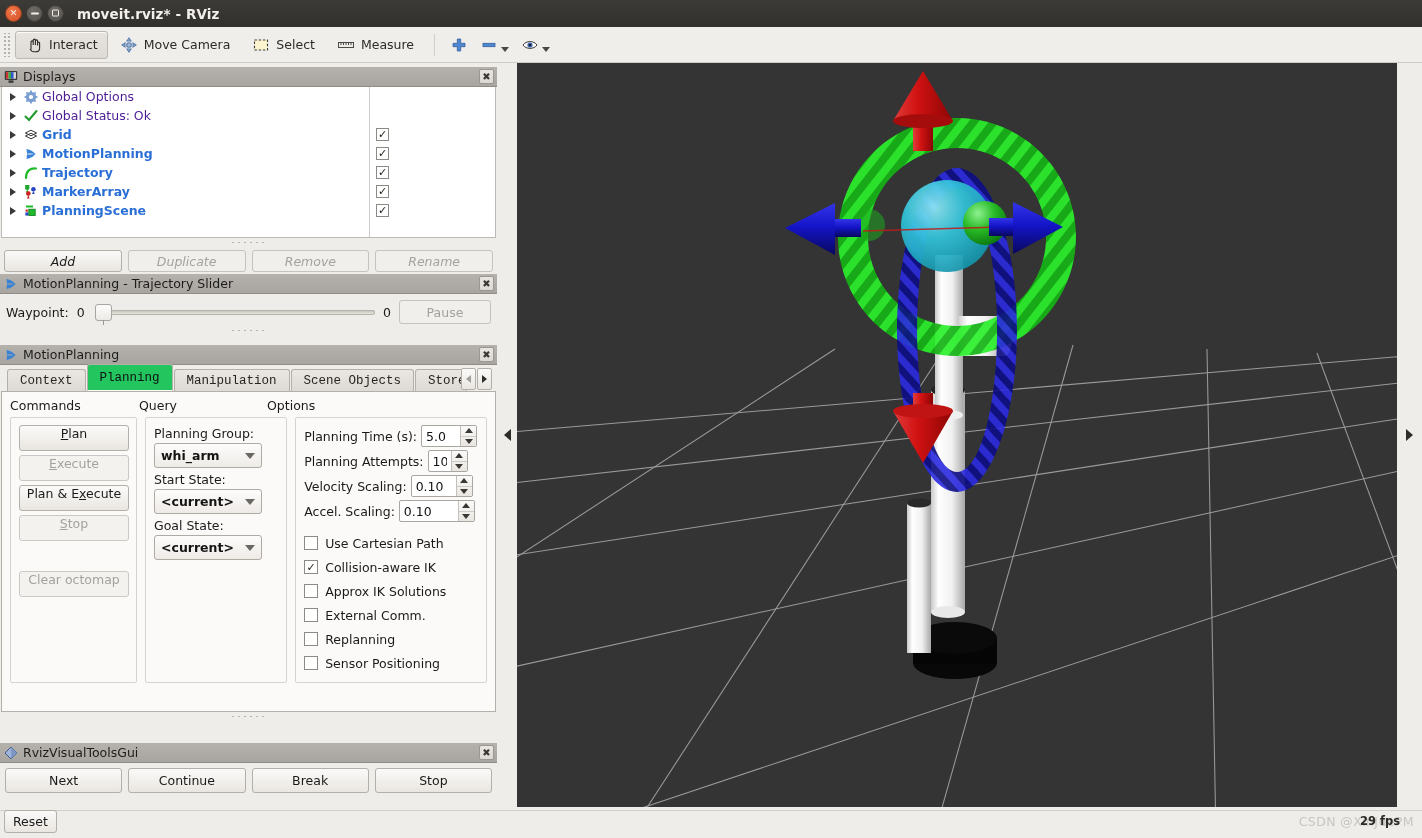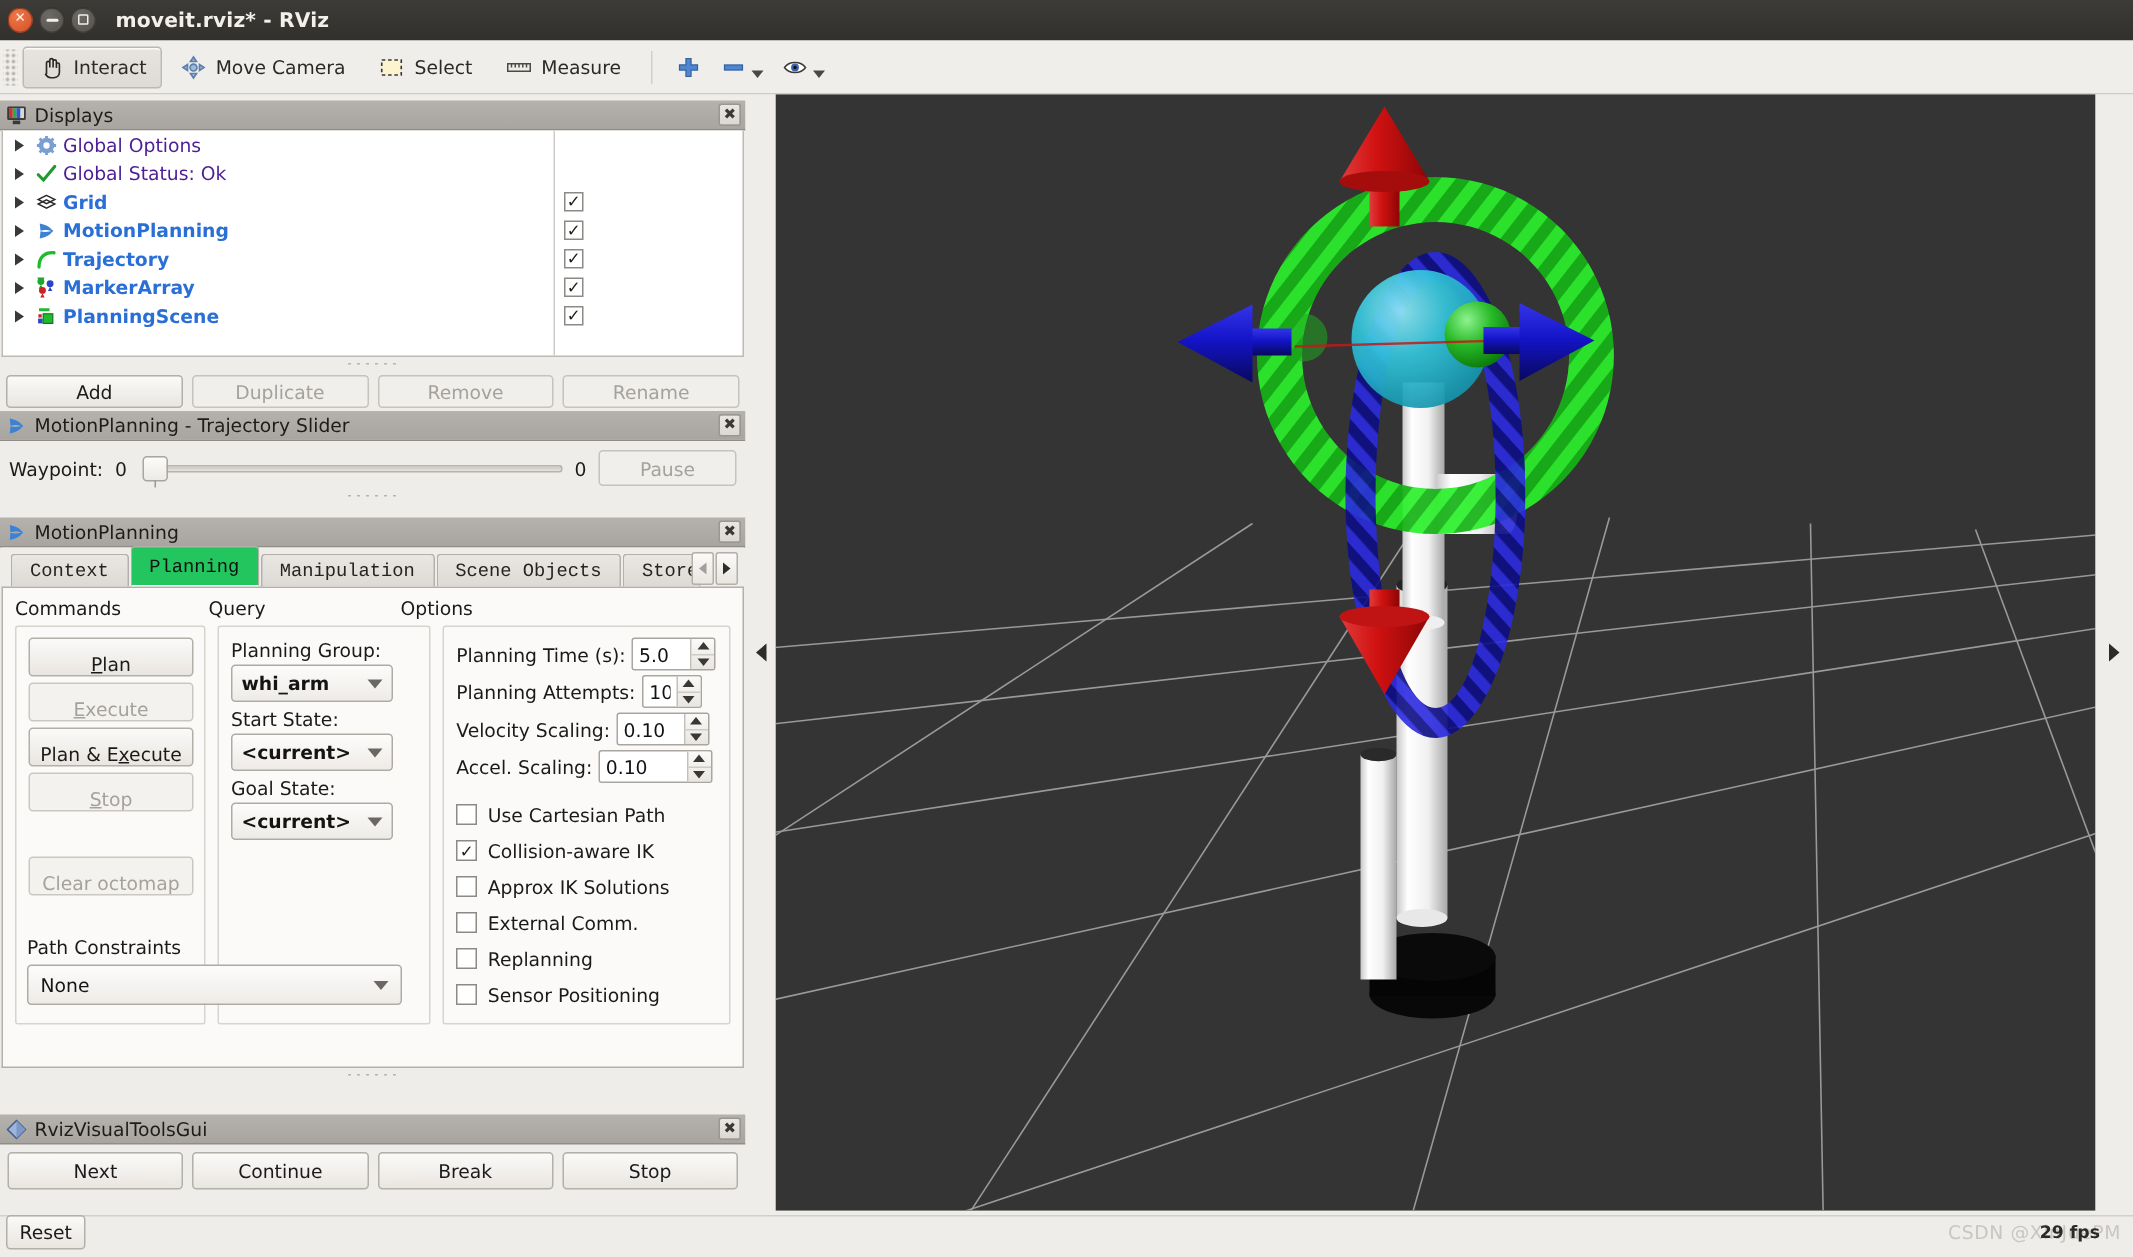--- a/index.html
+++ b/index.html
@@ -108,21 +108,21 @@
   .ticon { width:22px; display:flex; align-items:center; justify-content:center; }
   .tlabel { font-size:12.5px; color:#4c1d95; }
   .tlabel.blue { color:#2a6fd6; font-weight:bold; }
   .chkrow { height:19px; display:flex; align-items:center; padding-left:6px; }
   .cbox {
     width:13px;height:13px;border:1px solid #8d8a85;background:#fff;
     display:flex;align-items:center;justify-content:center;
     font-size:11px;color:#1a1a1a; line-height:1;
   }
 
-  .btnrow { display:flex; gap:6px; padding:5px 4px 3px 4px; }
+  .btnrow { display:flex; gap:6px; padding:5px 4px 3px 4px;font-style:italic; }
   .qbtn {
     flex:1; height:22px;
     background: linear-gradient(to bottom,#fbfaf9,#e9e6e1);
     border:1px solid #b3afa9; border-radius:3px;
     font-size:12.5px; color:#1d1c1a;
     display:flex; align-items:center; justify-content:center;
   }
   .qbtn.dis { color:#a5a29d; background:#f1efec; border-color:#c6c2bd; }
 
   
@@ -168,21 +168,21 @@
   .tsbtn i.r { width:0;height:0;border-top:4px solid transparent;border-bottom:4px solid transparent;border-left:5px solid #2f2d2a; }
 
   .tabpage { background:#fbfaf8; border:1px solid #b3afa9; border-top:none; height:320px; padding:6px 8px; position:relative; }
   .sec-heads { display:flex; font-size:12.5px; color:#1b1a19; }
   .grp { border:1px solid #d7d3ce; border-radius:2px; padding:7px 8px; }
 
   .cmdbtn {
     width:110px;height:26px; margin-bottom:4px;
     background:linear-gradient(to bottom,#fbfaf9,#e9e6e1);
     border:1px solid #b3afa9; border-radius:3px;
-    display:flex;align-items:flex-end;justify-content:center;
+    display:flex;align-items:flex-start;justify-content:center;
     font-size:12.5px; color:#1b1a19;
   }
   .cmdbtn.dis { color:#a5a29d; background:#f4f2ef; border-color:#cbc7c2; }
   .cmdbtn u { text-decoration: underline; }
 
   .qlabel { font-size:12.5px; color:#1b1a19; margin:1px 0 2px 0; }
   .combo {
     width:108px;height:25px;
     background:linear-gradient(to bottom,#fdfcfb,#eeebe7);
     border:1px solid #aeaaa4; border-radius:3px;
@@ -707,27 +707,20 @@
               <span class="ckbox"></span>
               <span class="cklab">Replanning</span>
             </div>
             <div class="ckrow">
               <span class="ckbox"></span>
               <span class="cklab">Sensor Positioning</span>
             </div>
           </div>
         </div>
 
-        <div class="pcwrap" style="position:absolute;left:16px;top:222px;">
-          <div class="pclabel">Path Constraints</div>
-          <div class="pccombo">
-            <span class="cv">None</span>
-            <span class="ca"></span>
-          </div>
-        </div>
       </div>
     </div>
     <div class="dotgrip">
         <i></i>
       </div>
   </div>
 
   <div style="position:absolute;left:0;top:680px;width:497px;">
     <div class="panel-title">
       <svg width="14" height="14" viewBox="0 0 14 14">

